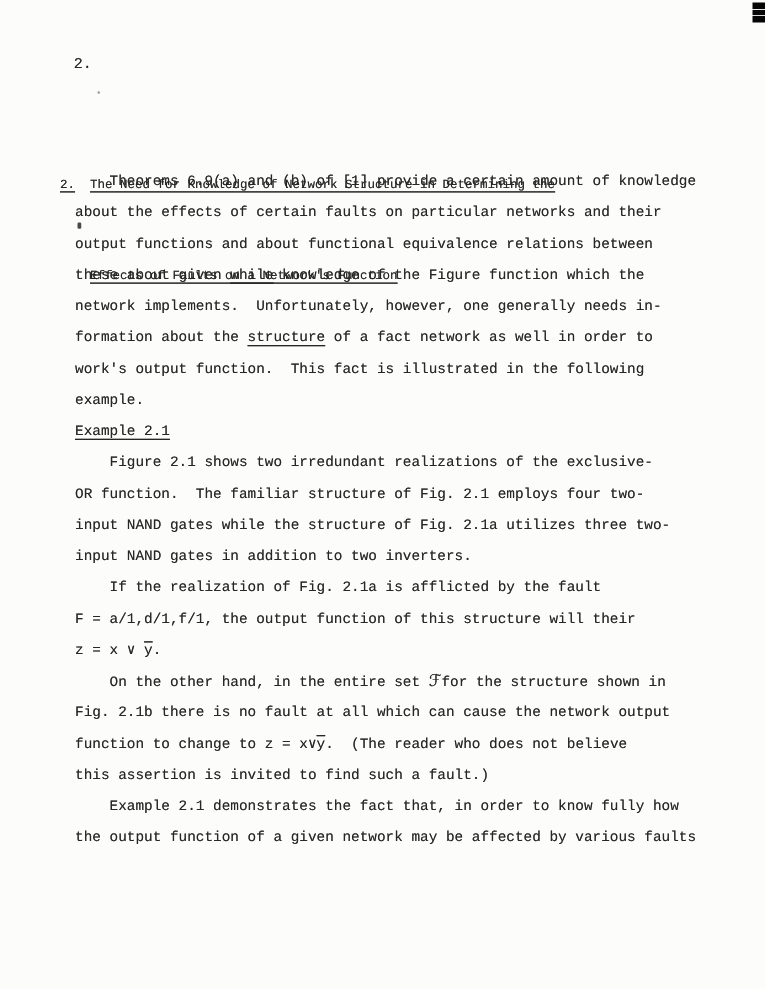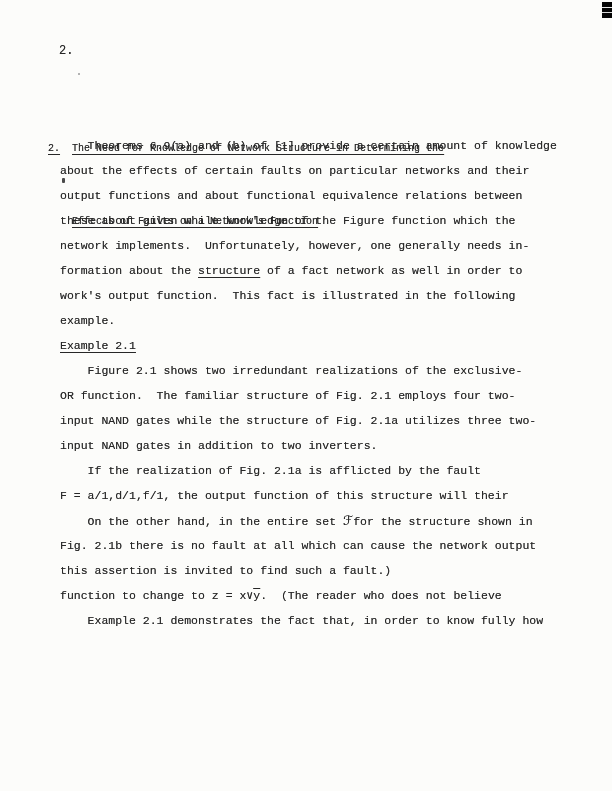--- a/index.html
+++ b/index.html
@@ -101,24 +101,26 @@
       <div class="line"><span>formation about the </span><span class="u">structure</span><span> of a fact network as well in order to</span></div>
       <div class="line"><span>work's output function.  This fact is illustrated in the following</span></div>
       <div class="line"><span>example.</span></div>
       <div class="line"><span class="u">Example 2.1</span></div>
       <div class="line"><span>    Figure 2.1 shows two irredundant realizations of the exclusive-</span></div>
       <div class="line"><span>OR function.  The familiar structure of Fig. 2.1 employs four two-</span></div>
       <div class="line"><span>input NAND gates while the structure of Fig. 2.1a utilizes three two-</span></div>
       <div class="line"><span>input NAND gates in addition to two inverters.</span></div>
       <div class="line"><span>    If the realization of Fig. 2.1a is afflicted by the fault</span></div>
       <div class="line"><span>F = a/1,d/1,f/1, the output function of this structure will their</span></div>
+      <div class="line"><span>z = x ∨ </span><span class="o">y</span><span>.</span></div>
       <div class="line"><span>    On the other hand, in the entire set </span><span class="f">ℱ</span><span>for the structure shown in</span></div>
       <div class="line"><span>Fig. 2.1b there is no fault at all which can cause the network output</span></div>
+      <div class="line"><span>function to change to z = x∨</span><span class="o">y</span><span>.  (The reader who does not believe</span></div>
       <div class="line"><span>this assertion is invited to find such a fault.)</span></div>
-      <div class="line"><span>function to change to z = x∨</span><span class="o">y</span><span>.  (The reader who does not believe</span></div>
       <div class="line"><span>    Example 2.1 demonstrates the fact that, in order to know fully how</span></div>
+      <div class="line"><span>the output function of a given network may be affected by various faults</span></div>
     </div>
 
   <div class="corner-mark"></div>
   <div class="smudge"></div>
   <div class="dot"></div>
 
 </div>
 
 </body></html>

